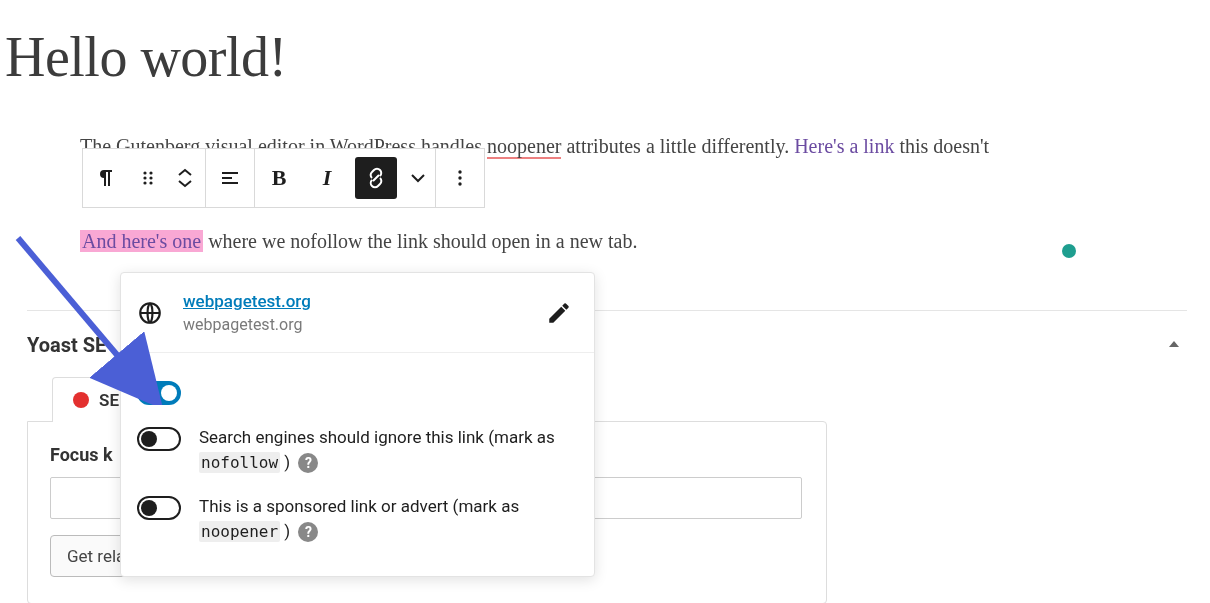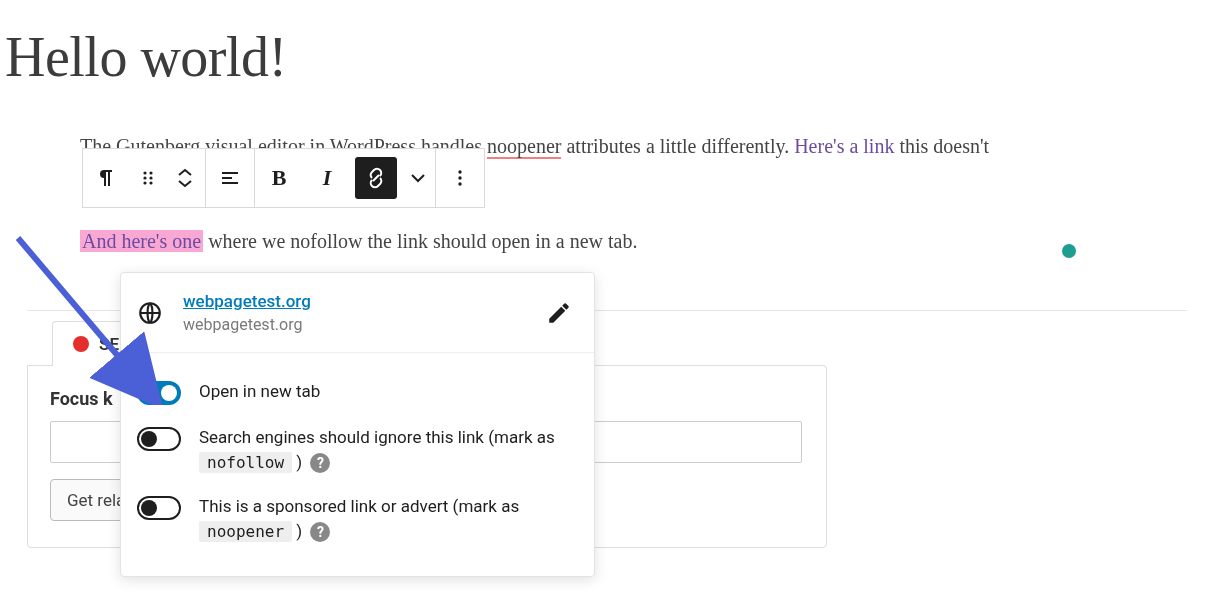--- a/index.html
+++ b/index.html
@@ -108,21 +108,21 @@
   .toggle .knob {
     width: 16px; height: 16px; border-radius: 50%;
     background: #1e1e1e; position: absolute; top: 2px; left: 2px;
   }
   .toggle.on { background: #007cba; border-color: #007cba; }
   .toggle.on .knob { background: #fff; left: auto; right: 2px; }
 
   .lp-label { font-size: 17px; color: #1e1e1e; line-height: 1.45; flex:1; }
   .code-chip {
     font-family: ui-monospace, SFMono-Regular, Menlo, monospace;
-    background: #eee; padding: 1px 8px; border-radius: 2px;
+    background: #eee; padding: 1px 2px; border-radius: 2px;
     font-size: 16px;
   }
   .help-badge {
     display: inline-flex; width: 20px; height: 20px; border-radius: 50%;
     background: #888; color: #fff; font-size: 14px; align-items: center; justify-content: center;
     font-weight: 700; margin-left: 4px; vertical-align: middle;
   }
 
   
   .yoast-panel {
@@ -249,20 +249,28 @@
       <svg viewBox="0 0 24 24">
           <circle cx="12" cy="6" r="1.7" fill="currentColor"></circle>
           <circle cx="12" cy="12" r="1.7" fill="currentColor"></circle>
           <circle cx="12" cy="18" r="1.7" fill="currentColor"></circle>
         </svg>
     </div>
   </div>
 </div>
 
 <div class="yoast-panel">
+  <div class="yoast-title-row">
+    <div class="yoast-title">Yoast SE</div>
+    <div class="yoast-caret">
+      <svg viewBox="0 0 14 14">
+          <path d="M7 4l5 6H2z"></path>
+        </svg>
+    </div>
+  </div>
   <div class="yoast-tabs">
     <div class="yoast-tab">
       <span class="yoast-dot"></span>
       <span>SE</span>
     </div>
     <div class="yoast-body">
       <div class="yoast-field-label">Focus k</div>
       <input class="yoast-input" value="" style="">
       <div class="yoast-btn">Get related keyphrases</div>
     </div>
@@ -281,21 +289,20 @@
     </div>
     <svg class="lp-edit" viewBox="0 0 24 24">
       <path fill="#1e1e1e" d="M3 17.25V21h3.75L17.8 9.94l-3.75-3.75L3 17.25zM20.7 7.04a1 1 0 0 0 0-1.41l-2.34-2.34a1 1 0 0 0-1.41 0L15 5.24l3.75 3.75 1.95-1.95z"></path>
     </svg>
   </div>
   <div class="lp-body">
     <div class="lp-row">
       <div class="toggle on">
           <div class="knob"></div>
         </div>
-      <div class="lp-label">Open in new tab</div>
     </div>
     <div class="lp-row">
       <div class="toggle">
           <div class="knob"></div>
         </div>
       <div class="lp-label">
         <span>Search engines should ignore this link (mark as </span><span class="code-chip">nofollow</span><span> )</span>
         <span class="help-badge">?</span>
       </div>
     </div>

